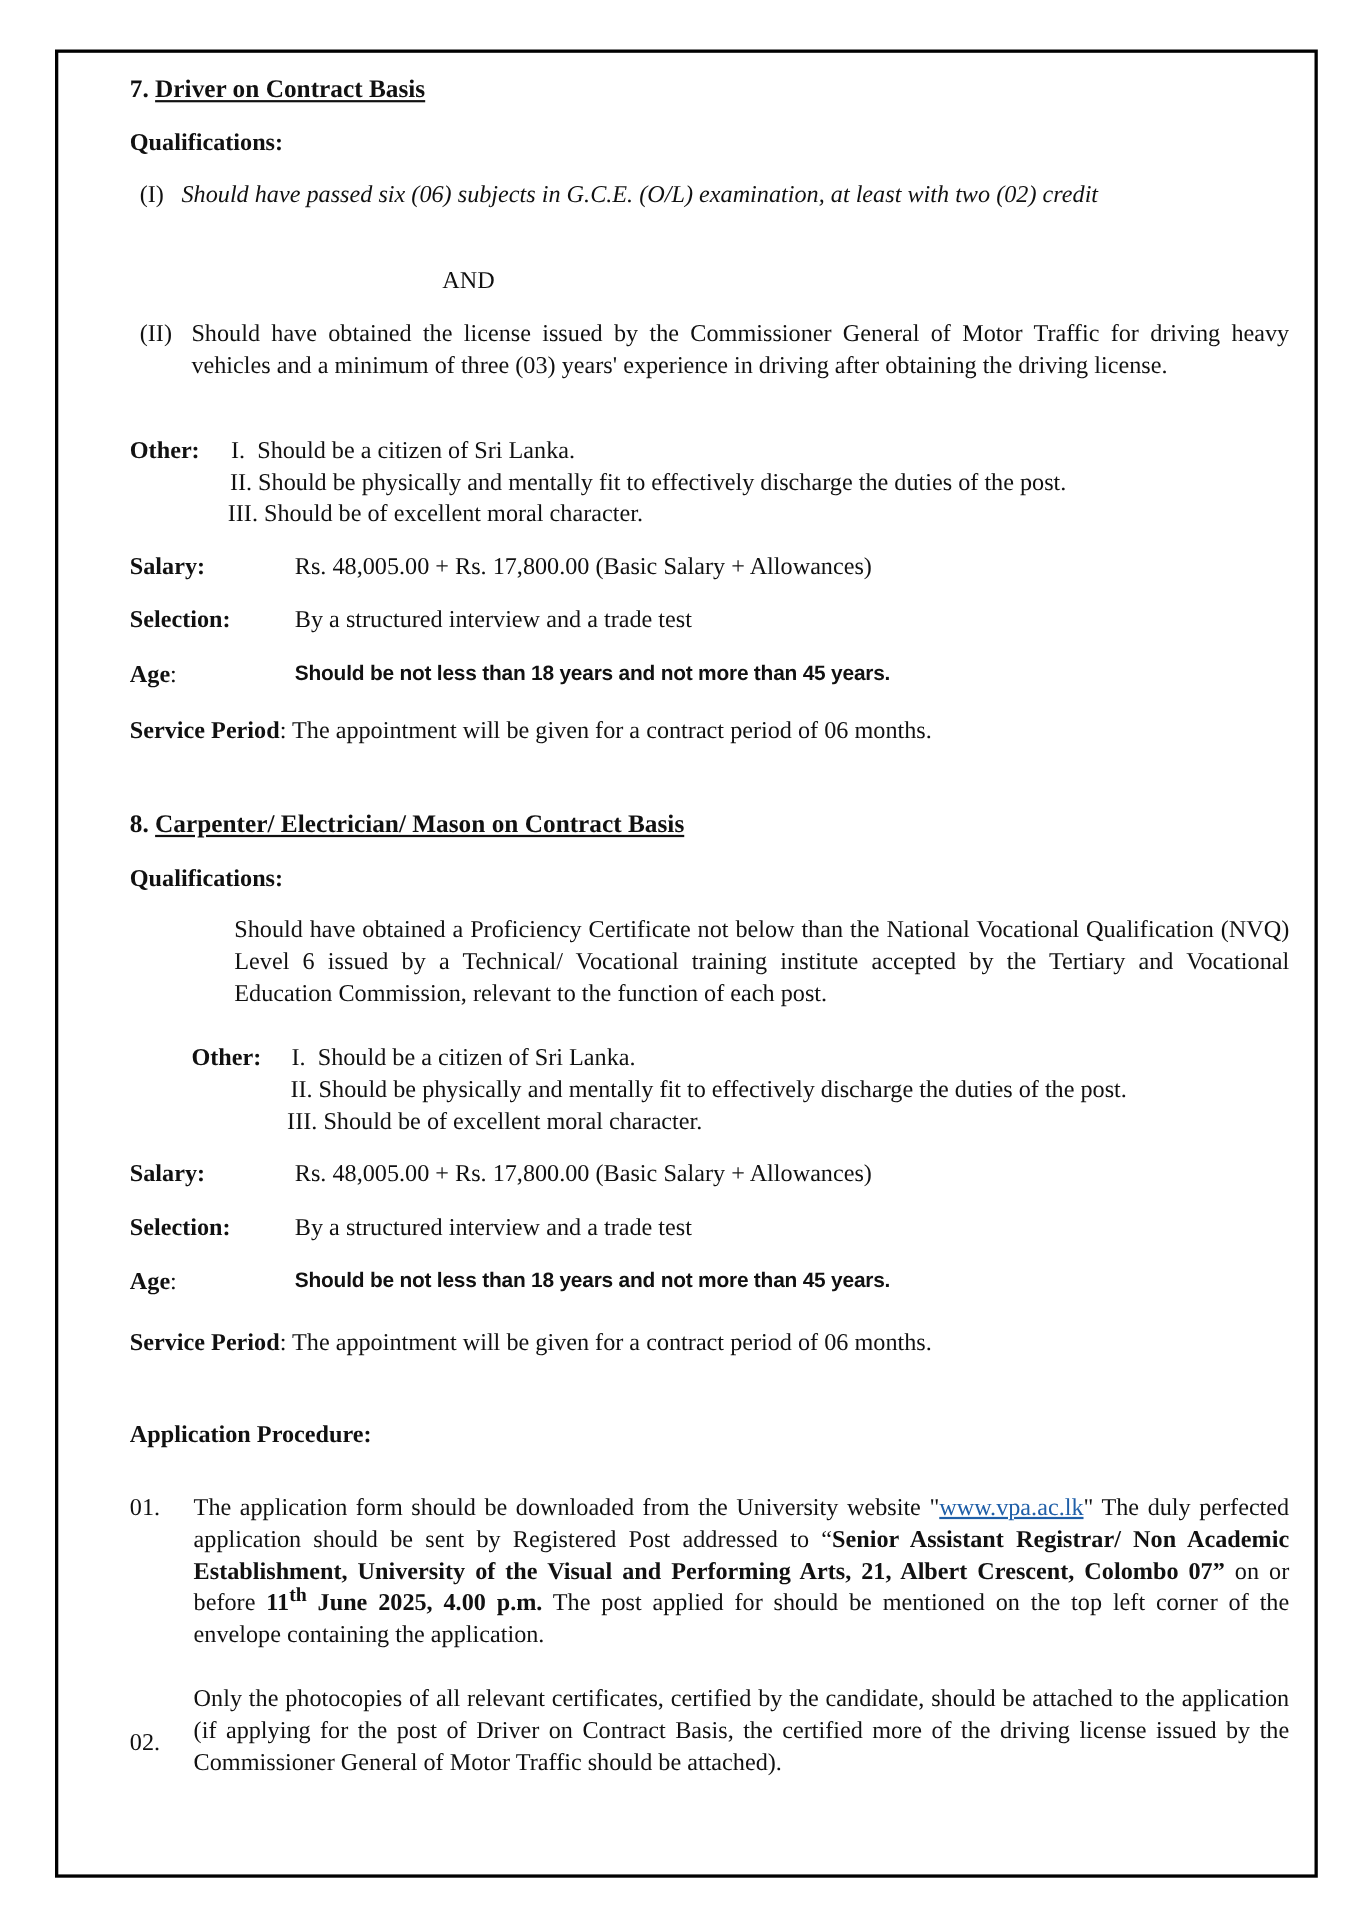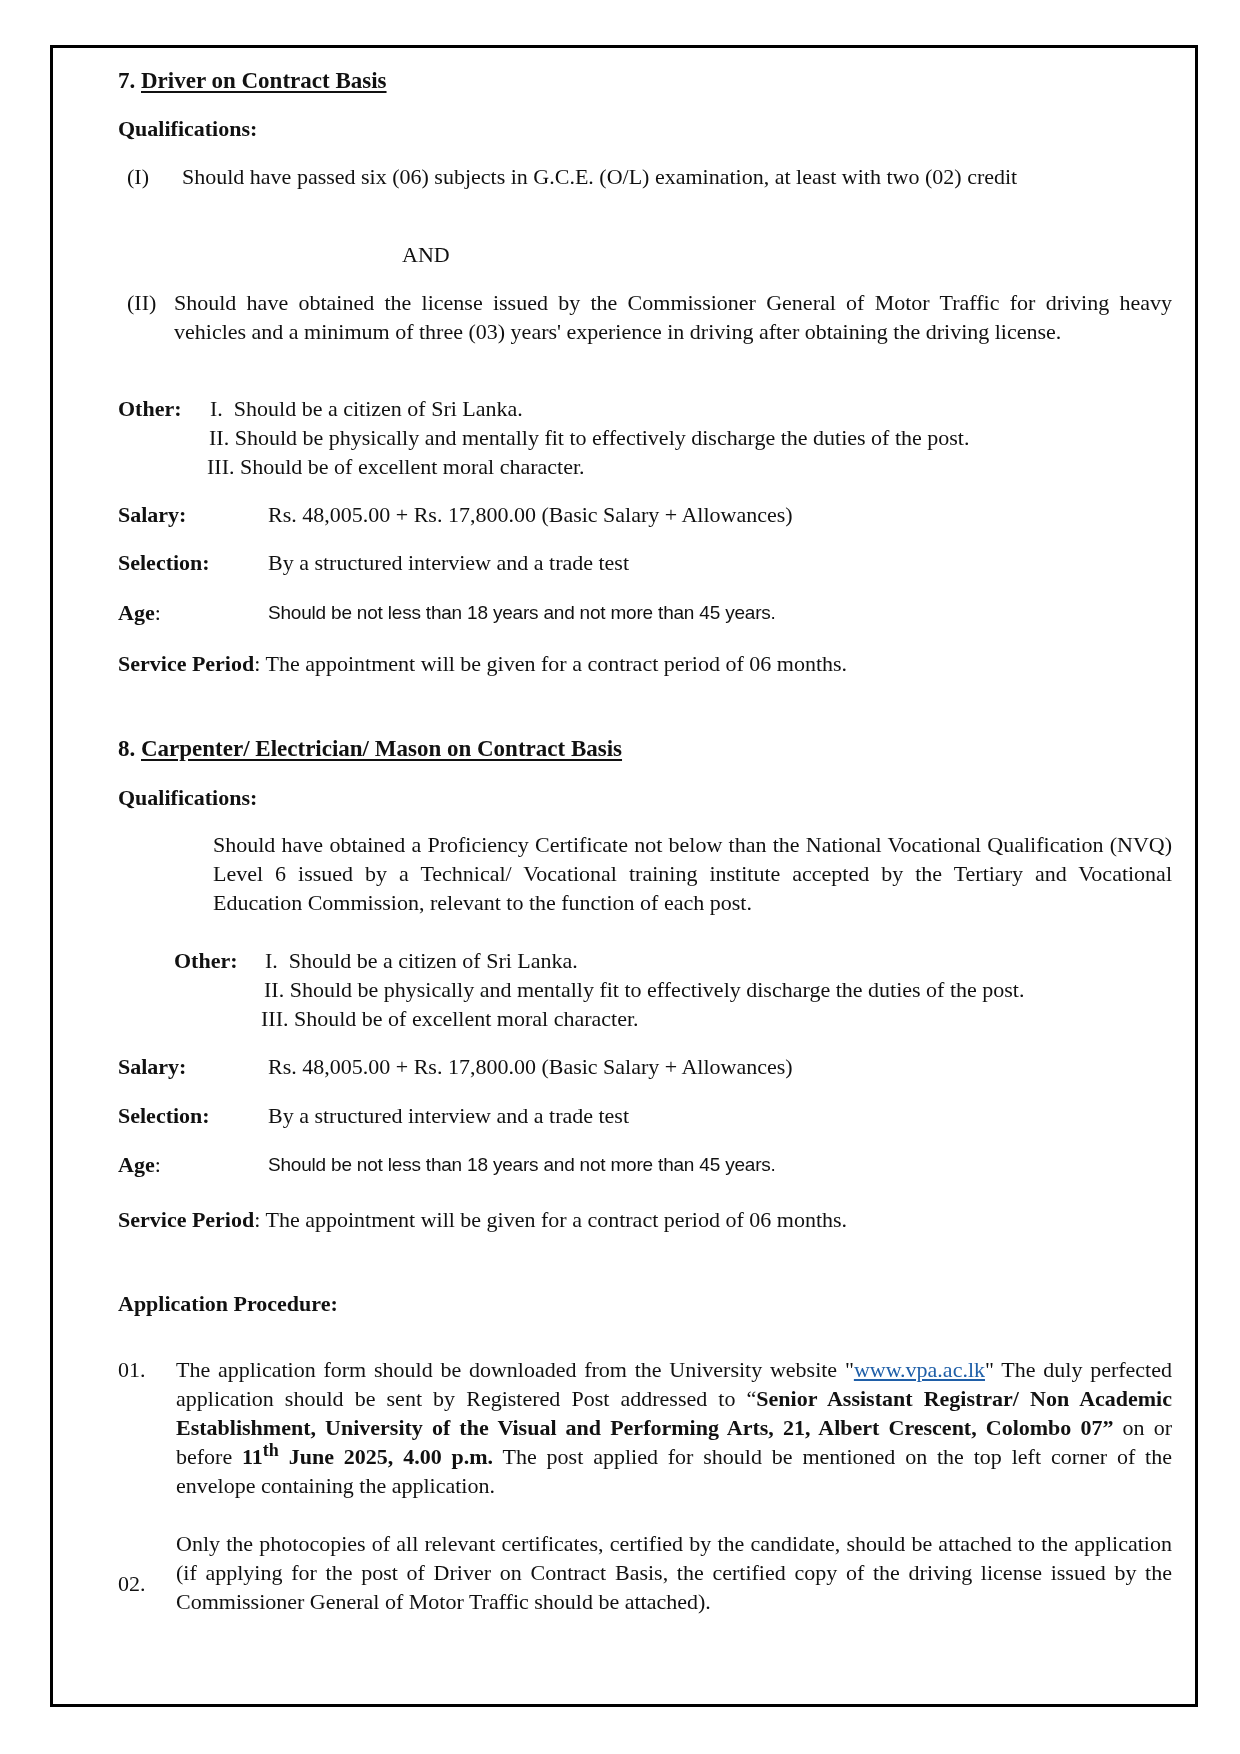--- a/index.html
+++ b/index.html
@@ -7,40 +7,40 @@
          font-family: "Liberation Serif", "DejaVu Serif", serif; color: #111; }
   .frame { position: absolute; left: 50px; top: 45px; width: 1142px; height: 1656px;
            border: 3px solid #000; box-sizing: content-box; }
   .blk { position: absolute; left: 118px; width: 1054px; font-size: 22px; line-height: 29px; }
   .b { font-weight: bold; }
   .title { font-size: 23px; font-weight: bold; }
   .title u { text-decoration: underline; text-decoration-thickness: 2px; text-underline-offset: 3px; }
   .just { text-align: justify; text-align-last: left; }
   .lbl { position: absolute; left: 0; font-weight: bold; }
   .val { position: absolute; left: 150px; }
-  .age-val { font-family: "Liberation Sans", "DejaVu Sans", sans-serif; font-weight: normal; font-size: 19px; letter-spacing: -0.2px; }
+  .age-val { font-family: "Liberation Sans", "DejaVu Sans", sans-serif; font-weight: bold; font-size: 19px; letter-spacing: -0.2px; }
   .age-lbl-colon { font-weight: normal; }
   .hang { position: absolute; }
   a.link { color: #1f5fa8; text-decoration: underline; }
   sup { font-size: 18px; line-height: 0; vertical-align: super; }
 </style>
 </head>
 <body>
 
 <div class="frame"></div>
 
 <div class="blk title" style="top:66px;">
   <span>7.</span>
   <u>Driver on Contract Basis</u>
 </div>
 <div class="blk b" style="top:114px;">Qualifications:</div>
 
 <div class="blk" style="top:162px;">
   <span class="hang" style="left:9px;">(I)</span>
-  <div class="just" style="margin-left:64px;">Should have passed six (06) subjects in G.C.E. (O/L) examination, at least with two (02) credit</div>
+  <div class="just" style="margin-left:47px;font-style:italic;">Should have passed six (06) subjects in G.C.E. (O/L) examination, at least with two (02) credit</div>
 </div>
 
 <div class="blk" style="top:240px; left:402px; width:200px;">AND</div>
 
 <div class="blk" style="top:288px;">
   <span class="hang" style="left:9px;text-align:right;">(II)</span>
   <div class="just" style="margin-left:56px;">Should have obtained the license issued by the Commissioner General of Motor Traffic for driving heavy vehicles and a minimum of three (03) years' experience in driving after obtaining the driving license.</div>
 </div>
 
 <div class="blk" style="top:394px;">
@@ -101,14 +101,14 @@
 
 <div class="blk b" style="top:1289px;">Application Procedure:</div>
 
 <div class="blk" style="top:1355px;">
   <span class="hang" style="left:0;">01.</span>
   <div class="just" style="margin-left:58px;"><span>The application form should be downloaded from the University website "</span><a class="link" href="#" style="color: rgb(31, 95, 168);">www.vpa.ac.lk</a><span>" The duly perfected application should be sent by Registered Post addressed to “</span><b>Senior Assistant Registrar/ Non Academic Establishment, University of the Visual and Performing Arts, 21, Albert Crescent, Colombo 07”</b><span> on or before  </span><b><span>11</span><sup>th</sup><span> June 2025,  4.00 p.m.</span></b><span> The post applied for should be mentioned on the top left corner of the envelope containing the application.</span></div>
 </div>
 
 <div class="blk" style="top:1529px;">
   <span class="hang" style="left:0;margin-top:40px;">02.</span>
-  <div class="just" style="margin-left:58px;">Only the photocopies of all relevant certificates, certified by the candidate, should be attached to the application (if applying for the post of Driver on Contract Basis, the certified copy of the driving license issued by the Commissioner General of Motor Traffic should be attached).</div>
+  <div class="just" style="margin-left:58px;">Only the photocopies of all relevant certificates, certified by the candidate, should be attached to the application (if applying for the post of Driver on Contract Basis, the certified more of the driving license issued by the Commissioner General of Motor Traffic should be attached).</div>
 </div>
 
 </body></html>

